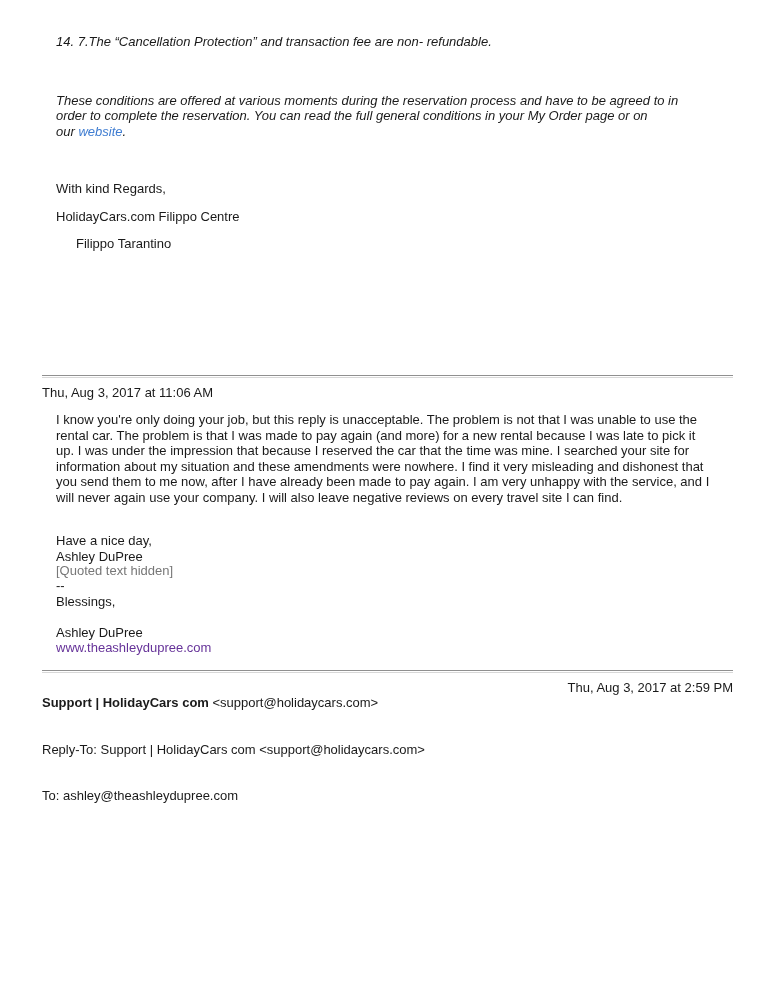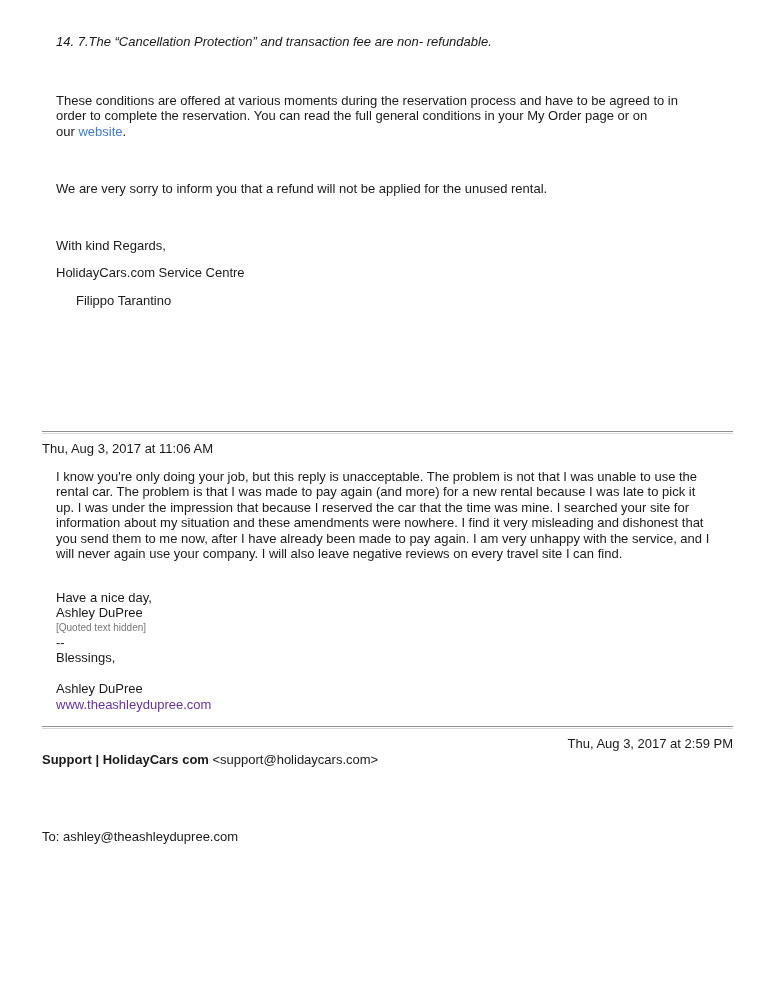--- a/index.html
+++ b/index.html
@@ -9,21 +9,21 @@
     font-size: 13px; line-height: 15.5px;
     color: var(--text, #1a1a1a);
     overflow: hidden;
   }
   .page { width: 773px; height: 1000px; position: relative; }
 
   
   .first-email-tail { padding: 34px 28px 0 56px; margin-bottom: 123px; }
   .italic-clause { margin: 0 0 43px 0; font-style: italic; }
   .para { margin: 0 0 41px 0; white-space: pre-line; max-width: 660px; }
-  .para.conditions { margin-bottom: 42px; }
+  .para.conditions { margin-bottom: 42px; font-style: italic; }
   .sig-line { margin: 0 0 12px 0; }
   .sig-line.last { margin-bottom: 0; margin-left: 20px; }
 
   
   .separator {
     margin: 0 40px 0 42px; height: 1px;
     border-top: 1px solid var(--separator, #909090);
     border-bottom: 1px solid #d8d8d8;
   }
   .email-header {
@@ -32,46 +32,45 @@
   }
   .header-left { white-space: pre-line; }
   .bold { font-weight: bold; }
   .header-date { text-align: center; white-space: nowrap; }
 
   .email-body { margin: 12px 12px 0 56px; max-width: 705px; }
   .email-body p { margin: 0; }
   .salutation { margin-bottom: 14px !important; }
   .preline { white-space: pre-line; }
   .body-paragraph { margin-bottom: 28px !important; }
-  .quoted { font-size: 10px; line-height: 14px; color: var(--muted, #777777); }
+  .quoted { font-size: 13px; line-height: 14px; color: var(--muted, #777777); }
   .sig-block { margin: 0; }
 
   a { text-decoration: none; cursor: pointer; }
   .link-blue { color: var(--link-blue, #3e7cd1); }
   .link-purple { color: var(--link-purple, #663399); display: inline-block; }
 
   .email-ashley { margin-bottom: 14px; }
 </style>
 </head>
 <body>
 
 <div class="page">
 
   <section class="first-email-tail">
     <p class="italic-clause">14. 7.The “Cancellation Protection” and transaction fee are non- refundable.</p>
 
     <p class="para conditions"><span>These conditions are offered at various moments during the reservation process and have to be agreed to in
 order to complete the reservation. You can read the full general conditions in your My Order page or on
 our </span><a class="link-blue">website</a><span>.</span></p>
 
-    <p class="para">We are very sorry to inform you that a refund will not be applied for the unused rental.</p>
 
 
     <p class="sig-line">With kind Regards,</p>
-    <p class="sig-line">HolidayCars.com Service Centre</p>
+    <p class="sig-line">HolidayCars.com Filippo Centre</p>
     <p class="sig-line last">Filippo Tarantino</p>
   </section>
 
   <section class="email email-ashley">
     <div class="separator"></div>
     <div class="email-header">
       <div class="header-date">Thu, Aug 3, 2017 at 11:06 AM</div>
     </div>
     <div class="email-body">
       <p class="preline body-paragraph">I know you're only doing your job, but this reply is unacceptable. The problem is not that I was unable to use the
@@ -90,20 +89,21 @@
       <a class="link-purple">www.theashleydupree.com</a>
     </div>
   </section>
 
   <section class="email email-support">
     <div class="separator"></div>
     <div class="email-header">
       <div class="header-left">
         <span class="bold">Support | HolidayCars com</span><span> &lt;support@holidaycars.com&gt;</span>
         <br>
+        <span>Reply-To: Support | HolidayCars com &lt;support@holidaycars.com&gt;</span>
         <br>
         <span>To: ashley@theashleydupree.com</span>
       </div>
       <div class="header-date">Thu, Aug 3, 2017 at 2:59 PM</div>
     </div>
 
   </section>
 
 </div>
 

